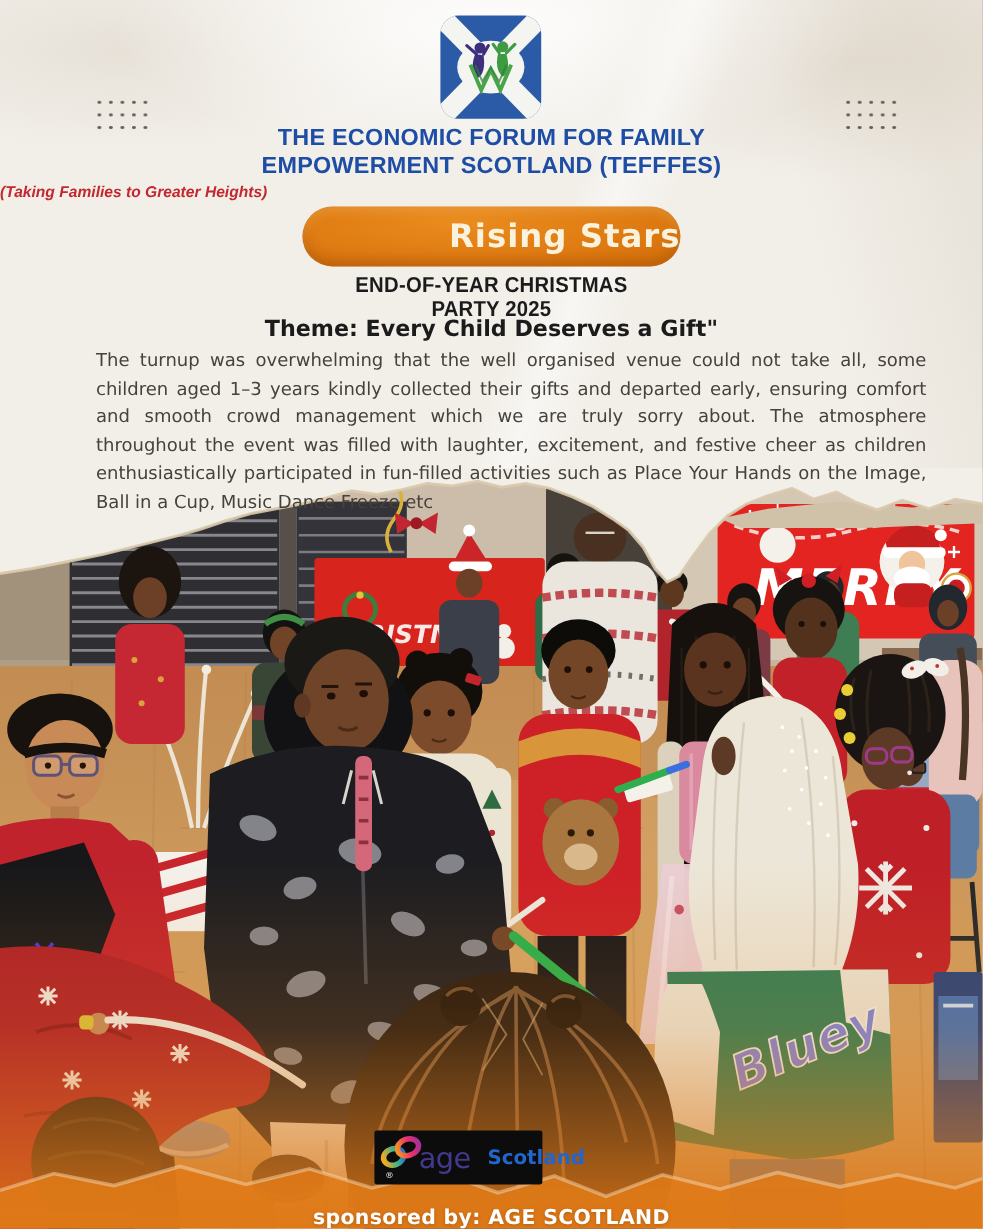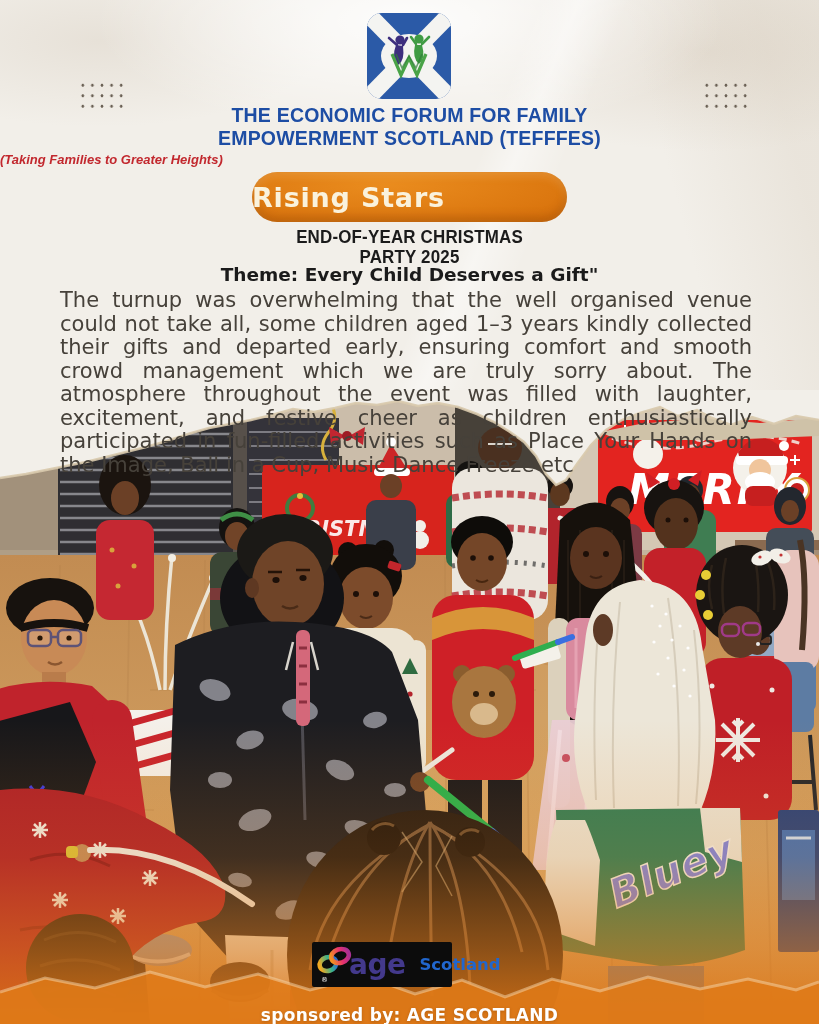--- a/index.html
+++ b/index.html
@@ -29,48 +29,48 @@
     color:var(--title_blue,#1d4da4);font-family:"Liberation Sans",sans-serif;
     font-weight:bold;font-size:19.5px;line-height:23px;letter-spacing:.2px;
   }
   .tagline{
     position:absolute;left:0;right:0;top:152px;text-align:left;z-index:2;
     color:var(--tagline_red,#c2282e);font-family:"Liberation Sans",sans-serif;
     font-weight:bold;font-style:italic;font-size:13px;
   }
   .pill{
     position:absolute;left:252px;top:172px;width:315px;height:50px;z-index:2;
-    border-radius:26px;display:flex;align-items:center;justify-content:flex-start;
+    border-radius:26px;display:flex;align-items:center;justify-content:flex-end;
     background:radial-gradient(130% 170% at 42% 25%, var(--pill_light,#ea8c1e) 0%, var(--pill_mid,#d8720c) 55%, var(--pill_dark,#c05d07) 100%);
     box-shadow:inset 0 -5px 10px rgba(110,45,0,.28), inset 0 4px 8px rgba(255,205,130,.30);
   }
   .pill span{color:var(--pill_text,#faf2dc);font-size:27px;font-weight:600;letter-spacing:.8px;}
   .event-title{
     position:absolute;left:0;right:0;top:227px;text-align:center;z-index:2;
     color:var(--heading,#1b1b1b);font-family:"Liberation Sans",sans-serif;
     font-weight:bold;font-size:18px;line-height:20px;letter-spacing:.2px;
     transform:scaleX(.94);
   }
   .event-theme{
     position:absolute;left:0;right:0;top:264px;text-align:center;z-index:2;
     color:var(--heading,#1b1b1b);font-weight:bold;font-size:18.5px;
   }
   .para{
-    position:absolute;left:60px;top:289px;width:692px;z-index:2;
-    color:var(--body_text,#46413a);font-size:21px;line-height:23.5px;
+    position:absolute;left:80px;top:289px;width:692px;z-index:2;
+    color:var(--body_text,#46413a);font-size:15px;line-height:23.5px;
     text-align:justify;margin:0;
   }
   .photo{position:absolute;left:0;top:390px;width:819px;height:634px;z-index:1;display:block;}
   .sponsor-box{
     position:absolute;left:312px;top:942px;width:140px;height:45px;z-index:3;
     background:var(--sponsor_bg,#0c0c0c);border-radius:2px;
     display:flex;align-items:center;padding-left:37px;box-sizing:border-box;
   }
   .sponsor-inf{position:absolute;left:4px;top:2px;}
-  .sponsor-age{color:var(--age_color,#43398c);font-weight:bold;font-size:28px;line-height:1;letter-spacing:-.5px;}
+  .sponsor-age{color:var(--age_color,#43398c);font-weight:normal;font-size:24px;line-height:1;letter-spacing:-.5px;}
   .sponsor-scot{color:var(--scotland_color,#2166cd);font-weight:bold;font-size:16.5px;margin-left:14px;}
   .sponsor-reg{position:absolute;left:9px;bottom:3px;color:#fff;font-size:7px;line-height:1;}
   .caption{
     position:absolute;left:0;right:0;top:1005px;text-align:center;z-index:3;
     color:var(--caption,#ffffff);font-size:17px;font-weight:bold;letter-spacing:.3px;
     text-shadow:0 1px 3px rgba(120,60,0,.4);
   }
 </style>
 </head>
 <body>

